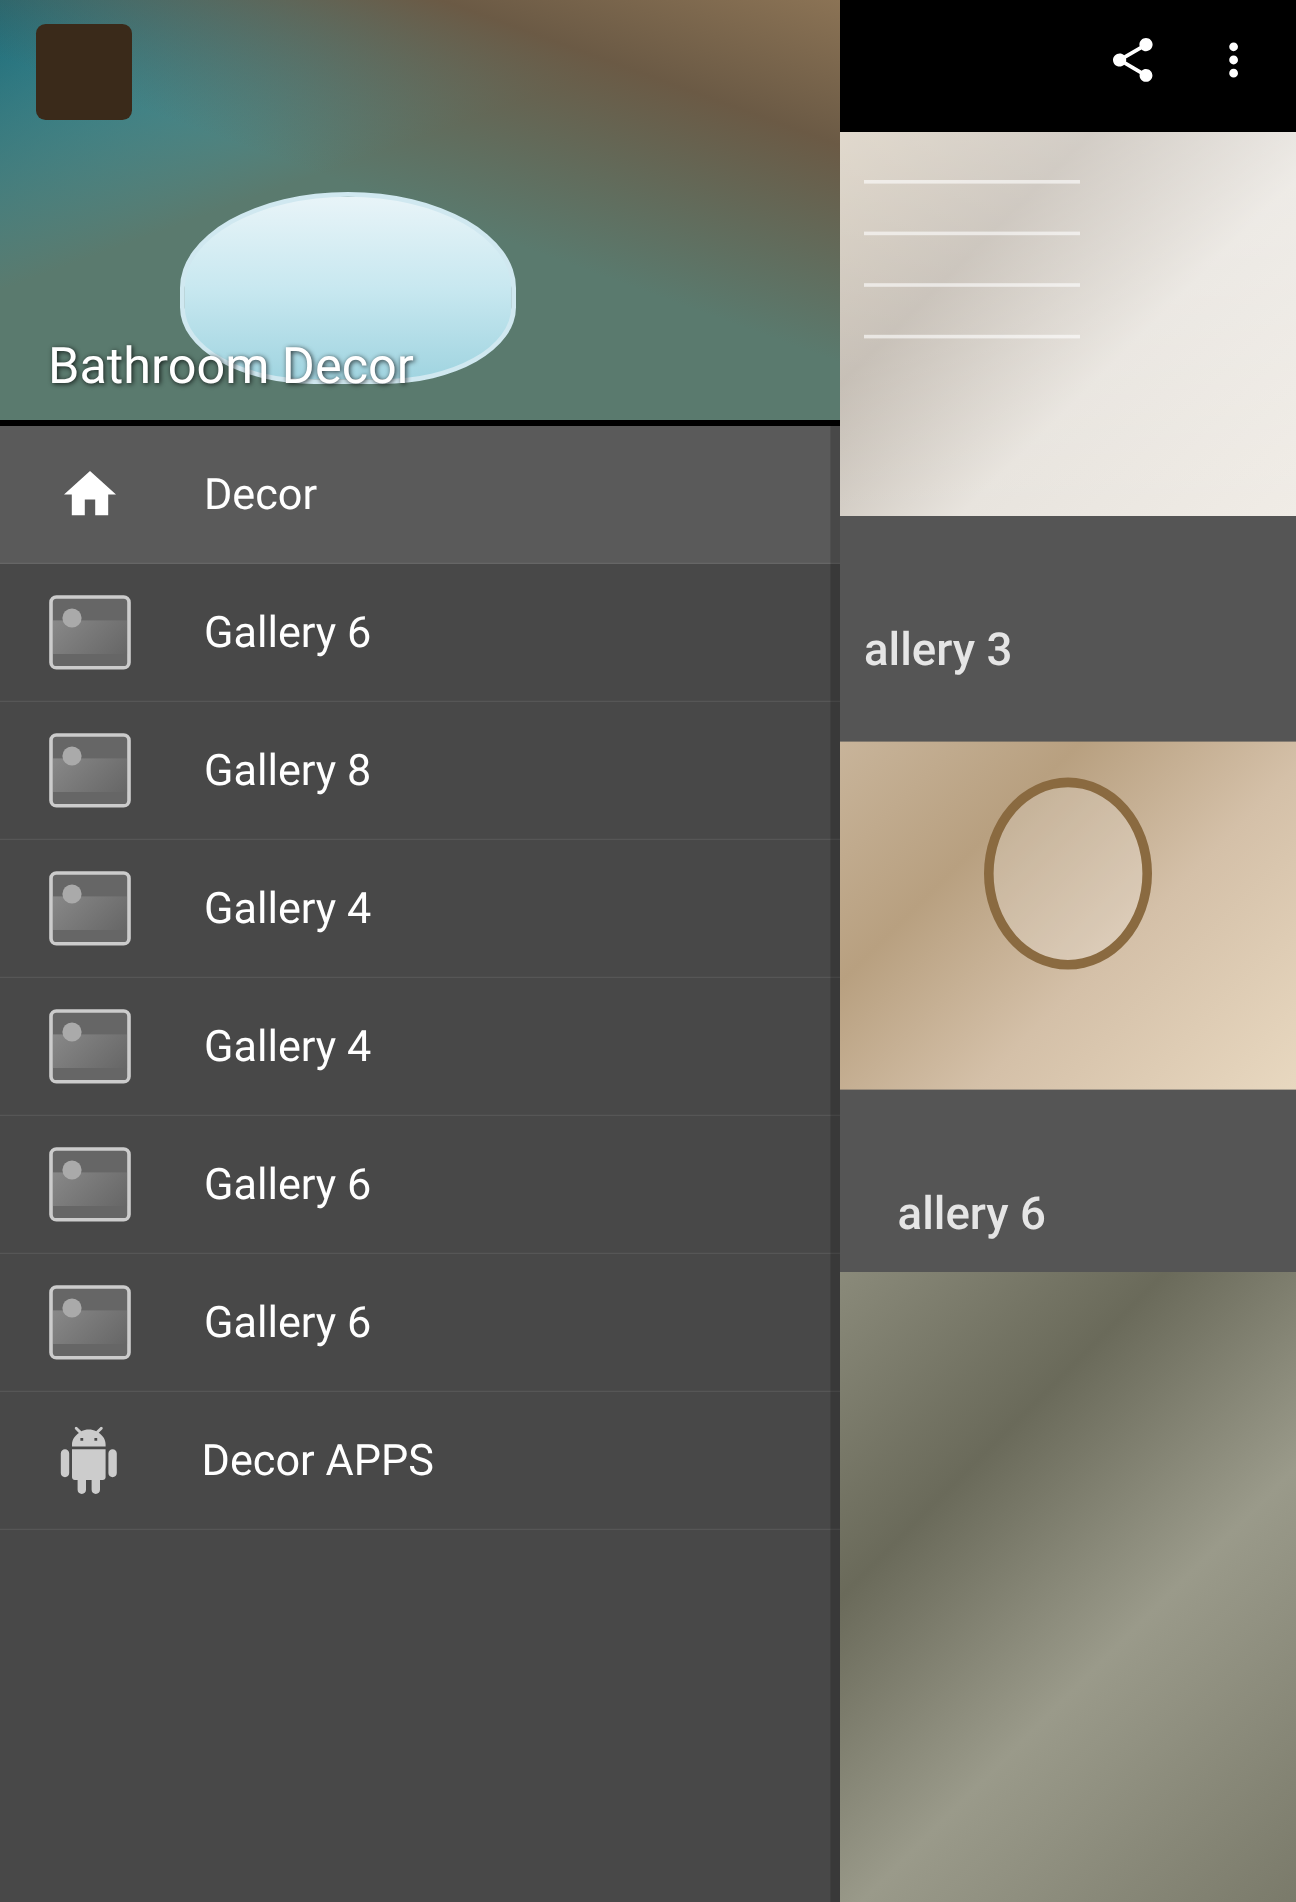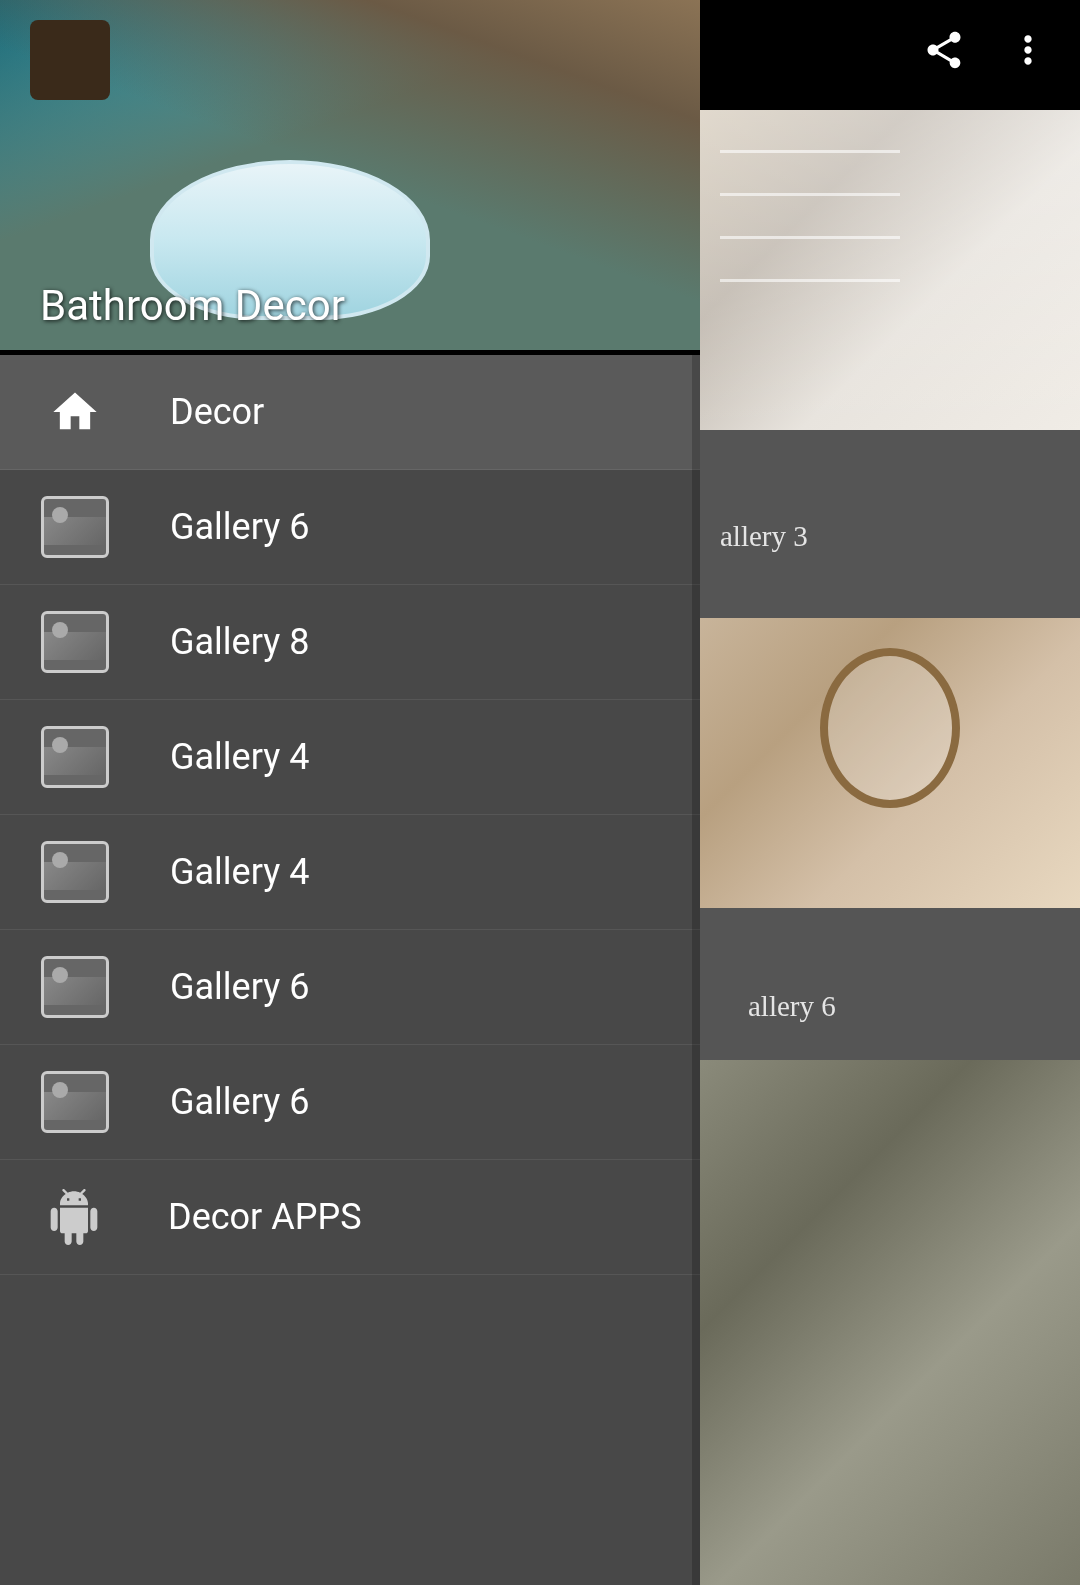--- a/index.html
+++ b/index.html
@@ -154,24 +154,23 @@
       top: 1060px;
       right: 0;
       width: 380px;
       height: 525px;
       background: linear-gradient(135deg, #8a8a7a 0%, #6a6a5a 30%, #9a9a8a 60%, #7a7a6a 100%);
     }
 
     
     .right-label {
       position: absolute;
-      font-size: 29px;
+      font-size: 38px;
       color: rgba(255,255,255,0.85);
       font-weight: 500;
-      font-family: Liberation Serif, serif;
     }
 
     
     .drawer {
       position: absolute;
       top: 355px;
       left: 0;
       width: 700px;
       height: 1230px;
       background: #484848;

